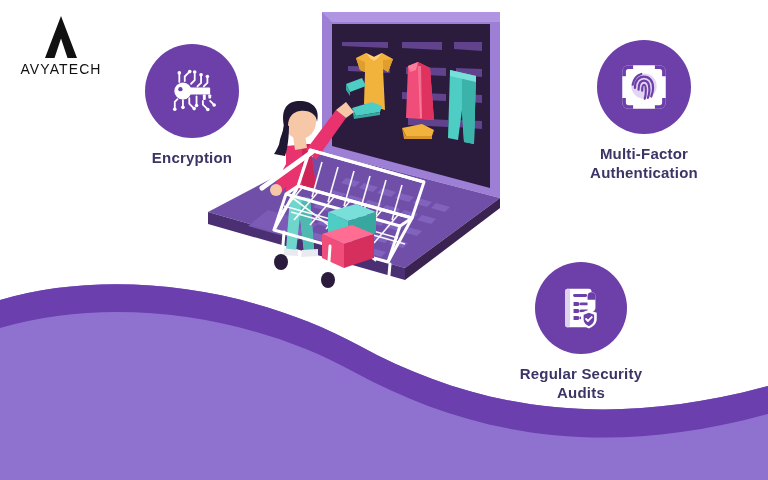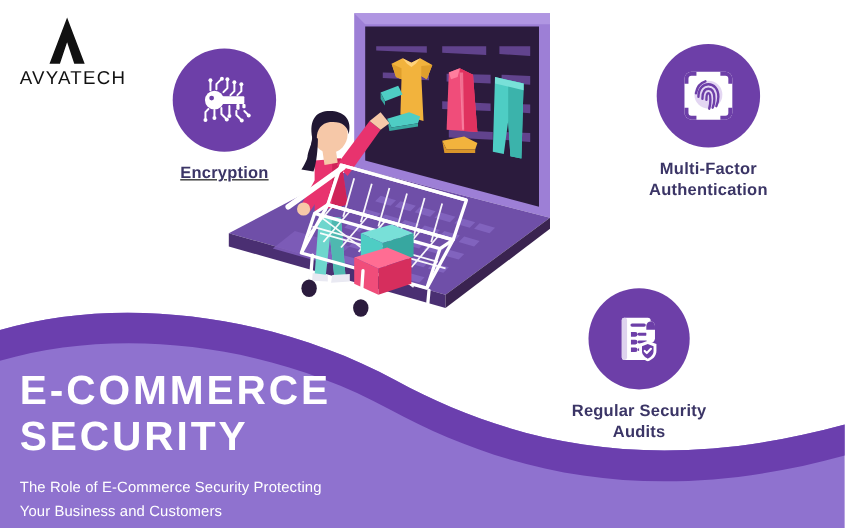--- a/index.html
+++ b/index.html
@@ -30,21 +30,21 @@
   .logo {
     position: absolute;
     left: 18px; top: 14px;
     width: 86px;
     text-align: center;
   }
   .logo-mark { display: block; margin: 0 auto; }
   .logo-word {
     display: block;
     margin-top: 1px;
-    font-size: 17px;
+    font-size: 14px;
     letter-spacing: 1.1px;
     color: #111111;
     font-weight: 400;
     font-family: "Liberation Sans", sans-serif;
   }
 
   
   .feature {
     position: absolute;
     text-align: center;
@@ -60,21 +60,21 @@
   .feature-label {
     margin-top: 11px;
     color: #3b3566;
     font-weight: bold;
     font-size: 15px;
     line-height: 1.25;
     letter-spacing: 0.2px;
     white-space: pre-line;
   }
 
-  .f-encryption { left: 130px; top: 44px; width: 148px; text-decoration: underline; }
+  .f-encryption { left: 118px; top: 44px; width: 148px; }
   .f-encryption .badge-circle { width: 94px; height: 94px; }
 
   .f-mfa { left: 556px; top: 40px; width: 176px; }
   .f-mfa .badge-circle { width: 94px; height: 94px; }
 
   .f-audits { left: 490px; top: 262px; width: 182px; }
   .f-audits .badge-circle { width: 92px; height: 92px; }
 
   
   .illustration {
@@ -395,20 +395,14 @@
         <path d="M134 232 L132 258"></path>
         <path d="M240 264 L238 286"></path>
         <path d="M180 246 L178 276"></path>
       </g>
       <ellipse cx="131" cy="262" rx="7" ry="8" fill="#2b1b3d"></ellipse>
       <ellipse cx="178" cy="280" rx="7" ry="8" fill="#2b1b3d"></ellipse>
       <ellipse cx="238" cy="290" rx="7" ry="8" fill="#ffffff"></ellipse>
     </g>
   </svg>
 
-  <div class="headline">
-    <h1>E-COMMERCE
-SECURITY</h1>
-    <p>The Role of E-Commerce Security Protecting
-Your Business and Customers</p>
-  </div>
 
 </div>
 
 </body></html>

